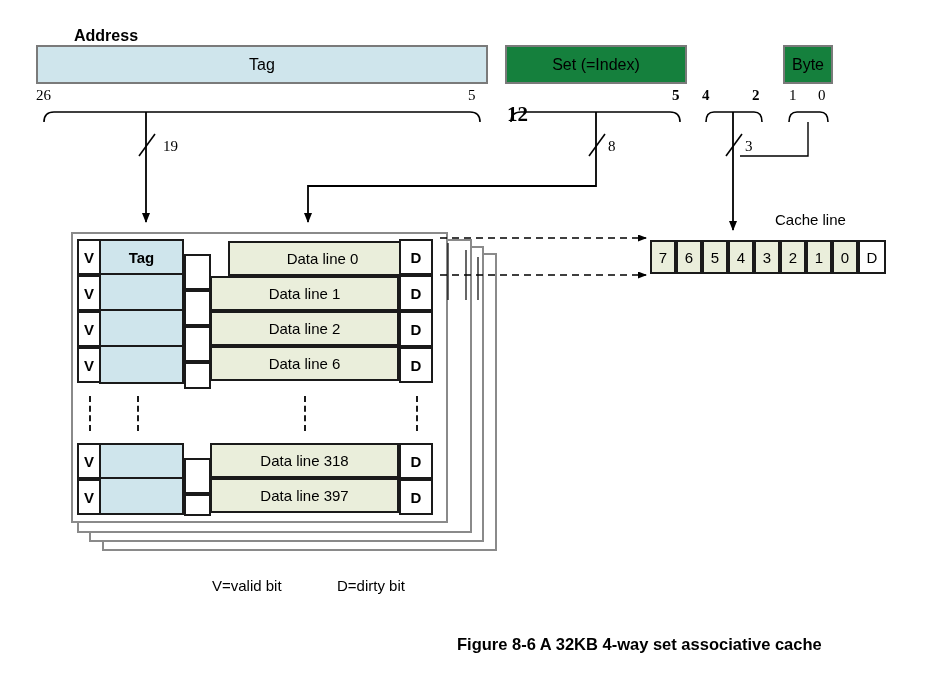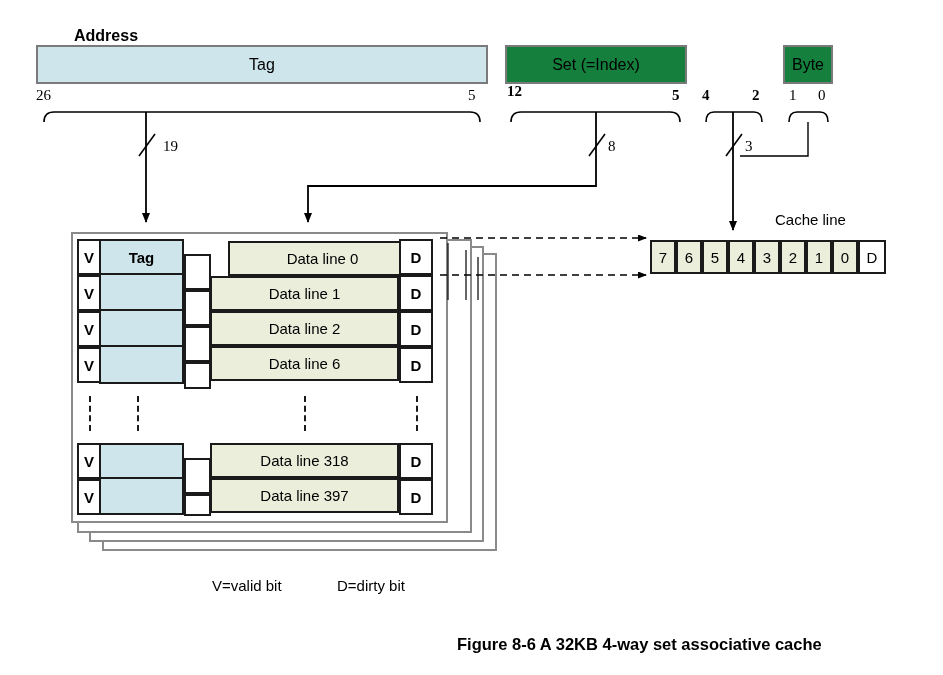--- a/index.html
+++ b/index.html
@@ -81,21 +81,21 @@
 
   <div class="addr-box tag" style="left:36px;top:45px;width:452px;height:39px;">
     <span>Tag</span>
   </div>
   <div class="txt serifnum" style="left:36px;top:88px;font-size:15px;">26</div>
   <div class="txt serifnum" style="left:468px;top:88px;font-size:15px;">5</div>
 
   <div class="addr-box" style="left:505px;top:45px;width:182px;height:39px;">
     <span>Set (=Index)</span>
   </div>
-  <div class="txt bold serifnum" style="left:507px;top:84px;font-size:15px;">12</div>
+  <div class="txt bold serifnum" style="left:507px;top:104px;font-size:21px;">12</div>
   <div class="txt bold serifnum" style="left:672px;top:88px;font-size:15px;">5</div>
 
   <div class="txt bold serifnum" style="left:702px;top:88px;font-size:15px;">4</div>
   <div class="txt bold serifnum" style="left:752px;top:88px;font-size:15px;">2</div>
 
   <div class="addr-box" style="left:783px;top:45px;width:50px;height:39px;">
     <span>Byte</span>
   </div>
   <div class="txt serifnum" style="left:789px;top:88px;font-size:15px;">1</div>
   <div class="txt serifnum" style="left:818px;top:88px;font-size:15px;">0</div>

